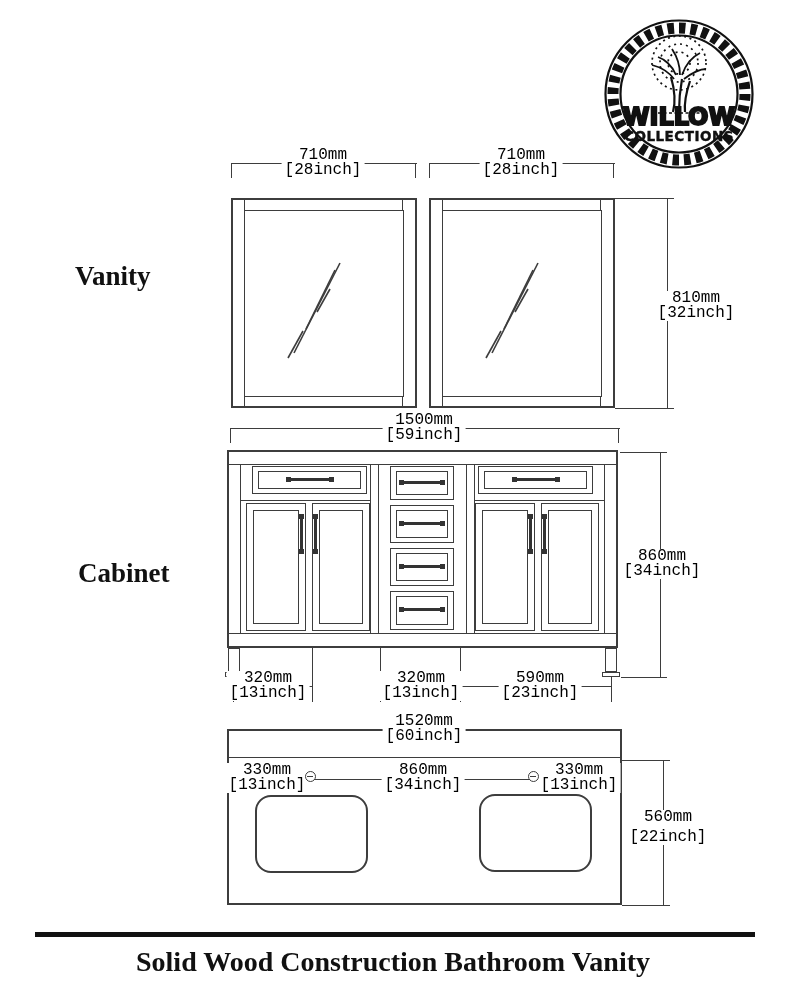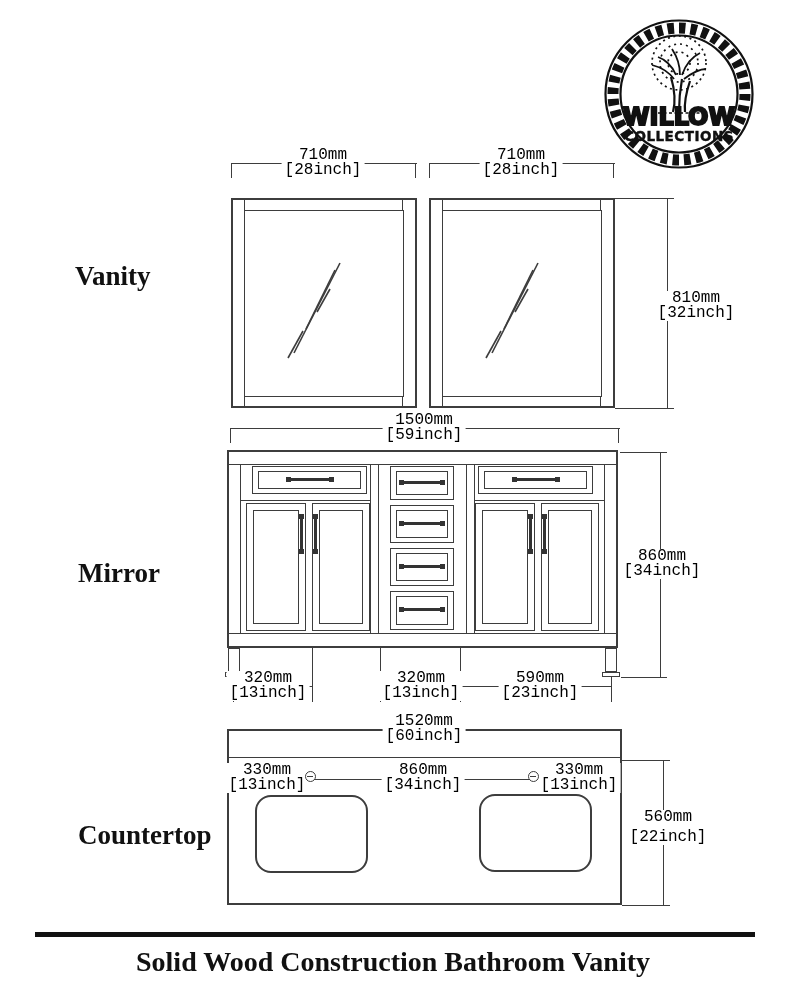--- a/index.html
+++ b/index.html
@@ -117,21 +117,21 @@
   </svg>
 
   <div class="hline" style="left:615px;top:198px;width:59px;"></div>
   <div class="hline" style="left:615px;top:408px;width:59px;"></div>
   <div class="vline" style="left:667px;top:198px;height:210px;"></div>
   <div class="dim" style="left:696px;top:291px;">
     <div>810mm</div>
     <div class="inch">[32inch]</div>
   </div>
 
-  <div class="seclabel" style="left:78px;top:558px;">Mirror</div>
+  <div class="seclabel" style="left:78px;top:558px;">Cabinet</div>
 
   <div class="hline" style="left:230px;top:428px;width:390px;"></div>
   <div class="vline" style="left:230px;top:428px;height:15px;"></div>
   <div class="vline" style="left:618px;top:428px;height:15px;"></div>
   <div class="dim" style="left:424px;top:413px;">
     <div>1500mm</div>
     <div class="inch">[59inch]</div>
   </div>
 
   <div class="rect" style="left:227px;top:450px;width:391px;height:198px;"></div>
@@ -211,21 +211,20 @@
   </div>
   <div class="dim" style="left:421px;top:671px;">
     <div>320mm</div>
     <div class="inch">[13inch]</div>
   </div>
   <div class="dim" style="left:540px;top:671px;">
     <div>590mm</div>
     <div class="inch">[23inch]</div>
   </div>
 
-  <div class="seclabel" style="left:78px;top:820px;">Countertop</div>
 
   <div class="rect" style="left:227px;top:729px;width:395px;height:176px;"></div>
   <div class="hline" style="left:229px;top:757px;width:391px;"></div>
 
   <div class="dim" style="left:424px;top:714px;">
     <div>1520mm</div>
     <div class="inch">[60inch]</div>
   </div>
 
   <div class="hline" style="left:232px;top:779px;width:380px;"></div>

